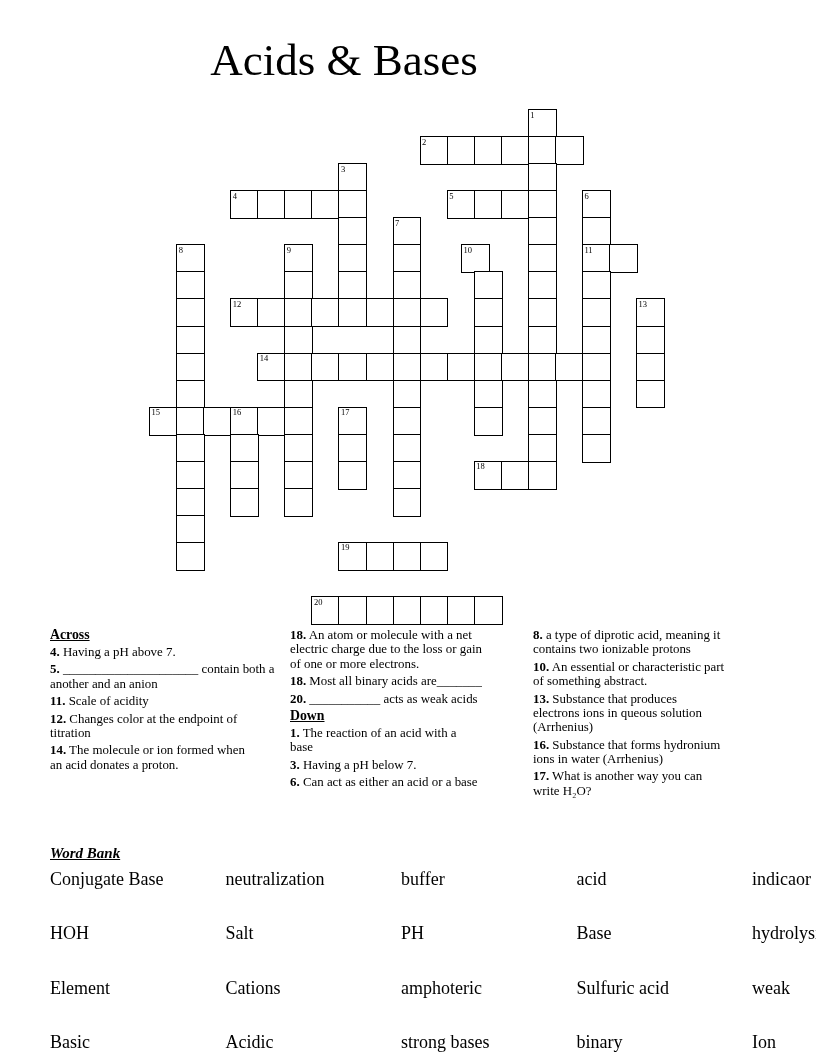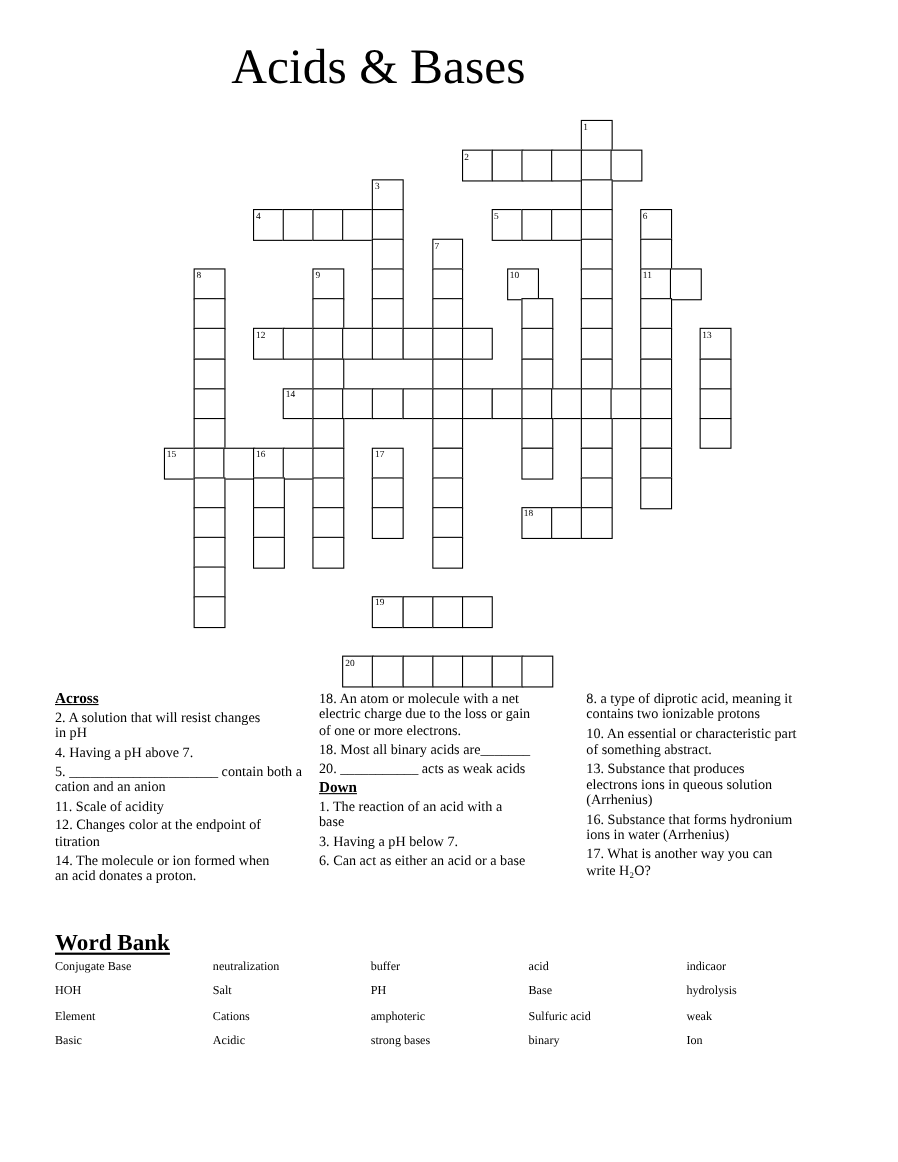--- a/index.html
+++ b/index.html
@@ -12,28 +12,28 @@
         border:1.8px solid #000;background:#fff;}
   .cell .num{position:absolute;top:-0.5px;left:1.5px;font-size:8.5px;line-height:10px;
         font-family:"Liberation Serif","DejaVu Serif",serif;}
   
   .cluecol{position:absolute;top:628px;font-size:12.9px;line-height:14.3px;}
   #col-left{left:50px;width:240px;}
   #col-mid{left:290px;width:236px;}
   #col-right{left:533px;width:238px;}
   .clue{margin:0 0 3.2px 0;}
   .clue .ctext{white-space:pre-line;}
-  .cn{font-weight:normal;}
+  .cn{font-weight:bold;}
   .clue-hdr{font-size:13.8px;font-weight:bold;text-decoration:underline;margin:0 0 2.5px 0;}
   
-  .wb-label{position:absolute;left:50px;top:845px;font-size:21px;font-weight:bold;
-            text-decoration:underline;}
+  .wb-label{position:absolute;left:50px;top:845px;font-size:15px;font-weight:bold;
+            text-decoration:underline;font-style:italic;}
   .wb-grid{position:absolute;left:50px;top:868px;width:716px;display:grid;
            grid-template-columns:143.5px 143.5px 143.5px 143.5px auto;
-           grid-auto-rows:22.4px;font-size:11px;line-height:22.4px;}
+           grid-auto-rows:22.4px;font-size:18px;line-height:22.4px;gap:32px;}
 </style>
 </head>
 <body>
 
 <div class="page">
   <div class="title">Acids &amp; Bases</div>
 
   <div id="grid">
       <div class="cell" style="left: 527.8px; top: 109.1px;">
         <span class="num">1</span>
@@ -195,25 +195,23 @@
       <div class="cell" style="left: 338.45px; top: 596px;"></div>
       <div class="cell" style="left: 365.5px; top: 596px;"></div>
       <div class="cell" style="left: 392.55px; top: 596px;"></div>
       <div class="cell" style="left: 419.6px; top: 596px;"></div>
       <div class="cell" style="left: 446.65px; top: 596px;"></div>
       <div class="cell" style="left: 473.7px; top: 596px;"></div>
     </div>
 
   <div class="cluecol" id="col-left">
       <div class="clue-hdr">Across</div>
-      <p class="clue"><span class="cn">2.</span><span class="ctext"> A solution that will resist changes
-in pH</span></p>
       <p class="clue"><span class="cn">4.</span><span class="ctext"> Having a pH above 7.</span></p>
       <p class="clue"><span class="cn">5.</span><span class="ctext"> _____________________ contain both a
-cation and an anion</span></p>
+another and an anion</span></p>
       <p class="clue"><span class="cn">11.</span><span class="ctext"> Scale of acidity</span></p>
       <p class="clue"><span class="cn">12.</span><span class="ctext"> Changes color at the endpoint of
 titration</span></p>
       <p class="clue"><span class="cn">14.</span><span class="ctext"> The molecule or ion formed when
 an acid donates a proton.</span></p>
     </div>
   <div class="cluecol" id="col-mid">
       <p class="clue"><span class="cn">18.</span><span class="ctext"> An atom or molecule with a net
 electric charge due to the loss or gain
 of one or more electrons.</span></p>

